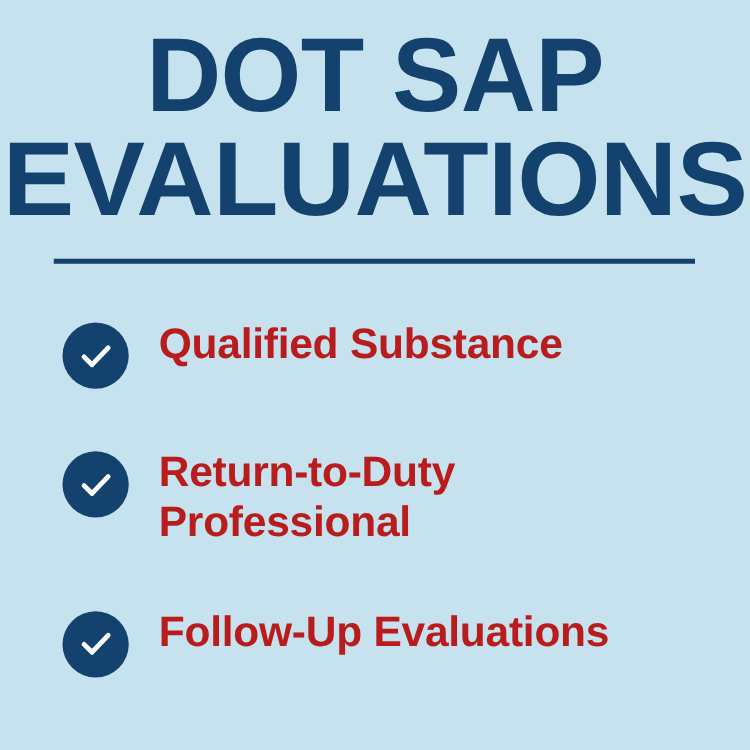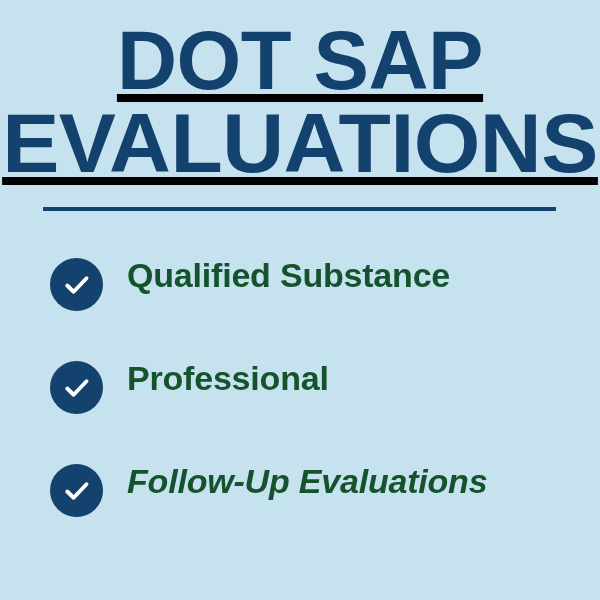--- a/index.html
+++ b/index.html
@@ -24,21 +24,20 @@
     box-sizing: border-box;
   }
 
   
   .title-block {
     position: absolute;
     left: 0;
     top: 20px;
     width: 600px;
     text-align: center;
-    text-decoration: underline;
   }
 
   .title-line {
     display: block;
     color: #14426e;
     font-family: "Liberation Sans", sans-serif;
     font-weight: bold;
     letter-spacing: -0.5px;
     line-height: 0.96;
     white-space: nowrap;
@@ -78,21 +77,20 @@
     list-style: none;
   }
 
   .feature-item {
     display: flex;
     align-items: flex-start;
     margin-bottom: 47px;
   }
   .feature-item:last-child {
     margin-bottom: 0;
-    font-style: italic;
   }
 
   .check-badge {
     flex: 0 0 auto;
     width: 53px;
     height: 53px;
     border-radius: 50%;
     background: #14426e;
     display: flex;
     align-items: center;
@@ -100,21 +98,21 @@
     margin-top: 3px;
   }
 
   .check-badge svg {
     display: block;
     width: 30px;
     height: 30px;
   }
 
   .feature-text {
-    color: #14532d;
+    color: #b91c1c;
     font-family: "Liberation Sans", sans-serif;
     font-weight: bold;
     font-size: 34px;
     line-height: 1.17;
     margin-left: 24px;
     padding-top: 1px;
     letter-spacing: -0.2px;
     max-width: 420px;
   }
 
@@ -148,20 +146,21 @@
       </span>
     </li>
 
     <li class="feature-item">
       <span class="check-badge">
         <svg viewBox="0 0 24 24" aria-hidden="true">
           <path d="M4.2 12.4 L9.3 17.4 L19.6 6.6" fill="none" stroke="#ffffff" stroke-width="3.1" stroke-linecap="round" stroke-linejoin="round"></path>
         </svg>
       </span>
       <span class="feature-text">
+        <span class="ln">Return-to-Duty</span>
         <span class="ln">Professional</span>
       </span>
     </li>
 
     <li class="feature-item">
       <span class="check-badge">
         <svg viewBox="0 0 24 24" aria-hidden="true">
           <path d="M4.2 12.4 L9.3 17.4 L19.6 6.6" fill="none" stroke="#ffffff" stroke-width="3.1" stroke-linecap="round" stroke-linejoin="round"></path>
         </svg>
       </span>

